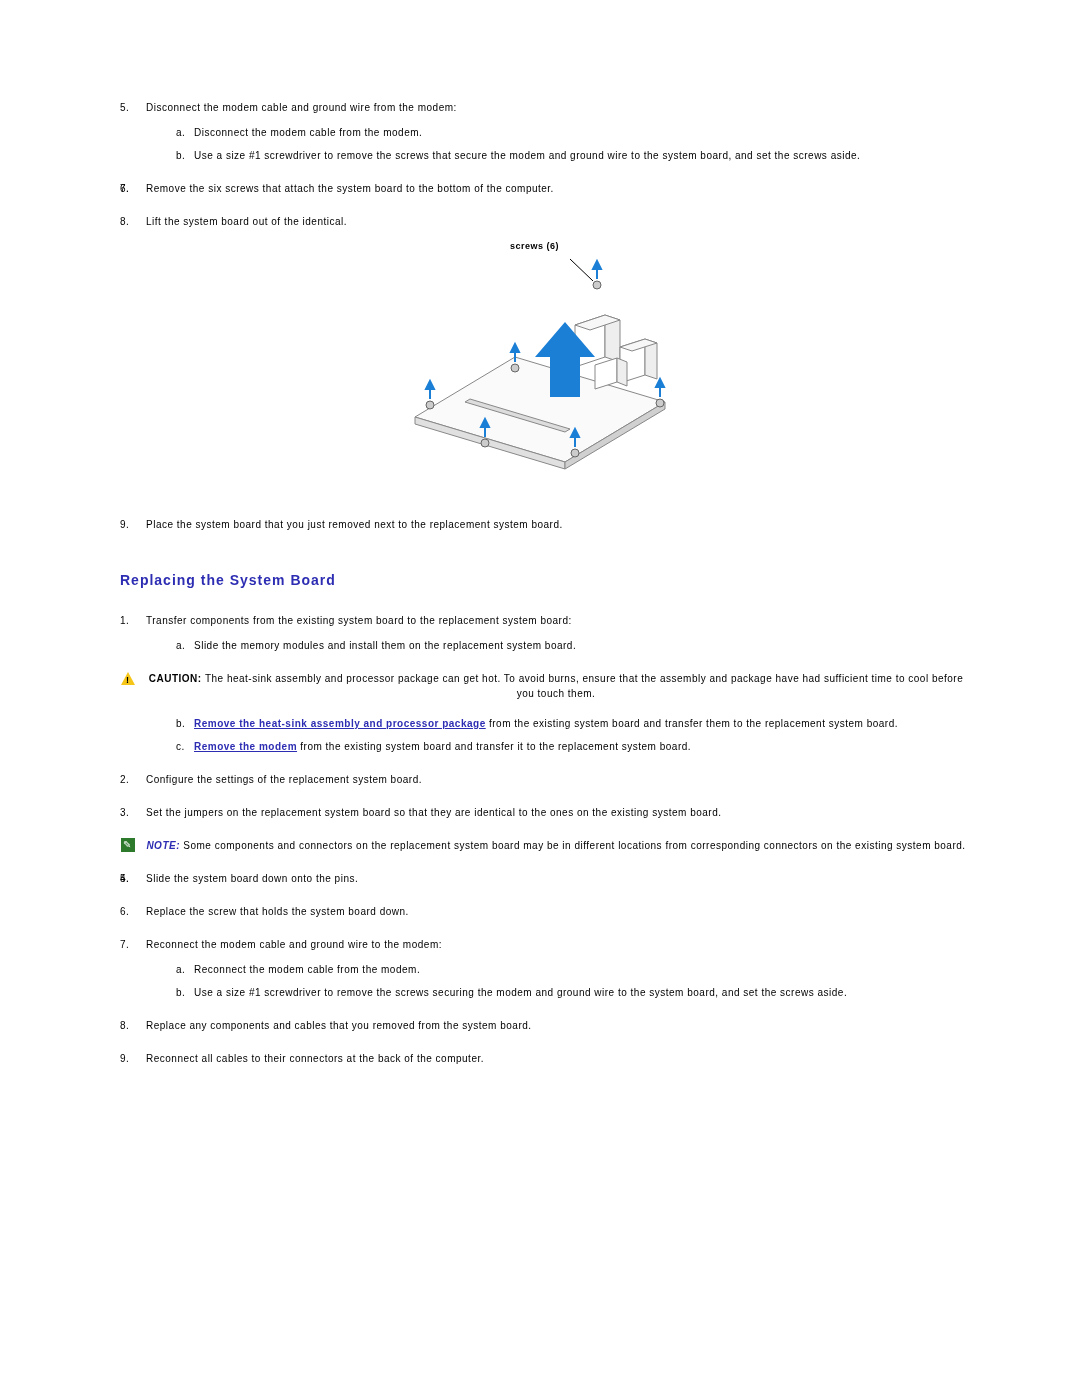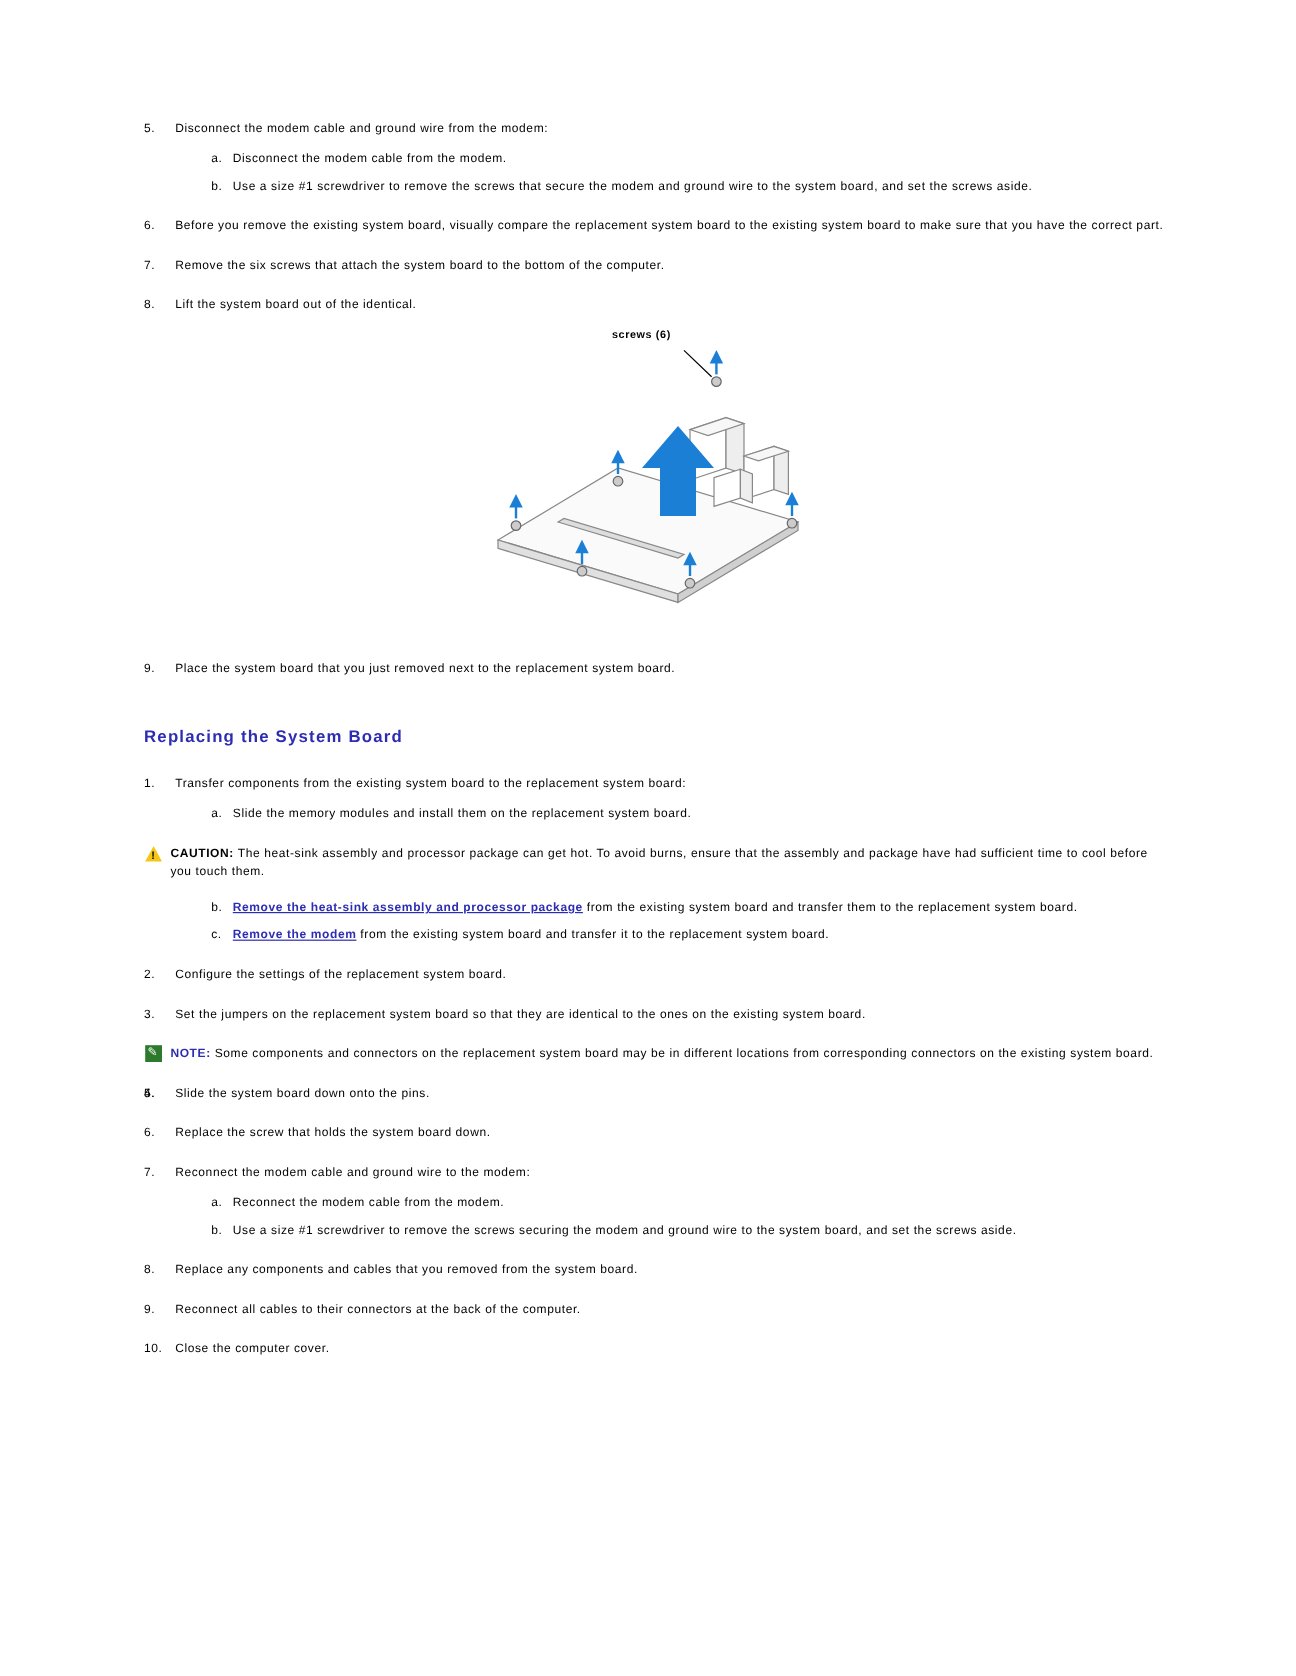--- a/index.html
+++ b/index.html
@@ -56,34 +56,35 @@
     font-weight: bold;
     margin: 40px 0 25px 0;
     letter-spacing: 1px;
   }
   .callout {
     display: flex;
     gap: 6px;
     margin: 15px 0 15px 0;
     line-height: 1.5;
     padding-left: 0;
+    text-align: center;
   }
   .callout .icon {
     flex: 0 0 16px;
     height: 14px;
     display: flex;
     align-items: center;
     justify-content: center;
   }
   .callout .text {
     flex: 1;
   }
   .callout .label { font-weight: bold; }
   .caution .label { color: #000; }
-  .note .label { color: #2d2db3; }
+  .note .label { color: #2d2db3; font-style: italic; }
   .caution-triangle {
     width: 0; height: 0;
     border-left: 7px solid transparent;
     border-right: 7px solid transparent;
     border-bottom: 13px solid #f5c518;
     position: relative;
   }
   .caution-triangle::after {
     content: "!";
     position: absolute;
@@ -140,21 +141,20 @@
           <span>Disconnect the modem cable from the modem.</span>
         </li>
         <li>
           <span class="letter">b.</span>
           <span>Use a size #1 screwdriver to remove the screws that secure the modem and ground wire to the system board, and set the screws aside.</span>
         </li>
       </ol>
     </li>
     <li>
       <span class="num">6.</span>
-      <span>Before you remove the existing system board, visually compare the replacement system board to the existing system board to make sure that you have the correct part.</span>
     </li>
     <li>
       <span class="num">7.</span>
       <span>Remove the six screws that attach the system board to the bottom of the computer.</span>
     </li>
     <li>
       <span class="num">8.</span>
       <span>Lift the system board out of the identical.</span>
     </li>
   </ol>
@@ -299,19 +299,15 @@
       </ol>
     </li>
     <li>
       <span class="num">8.</span>
       <span>Replace any components and cables that you removed from the system board.</span>
     </li>
     <li>
       <span class="num">9.</span>
       <span>Reconnect all cables to their connectors at the back of the computer.</span>
     </li>
-    <li>
-      <span class="num">10.</span>
-      <span>Close the computer cover.</span>
-    </li>
   </ol>
 
 </div>
 
 </body></html>

